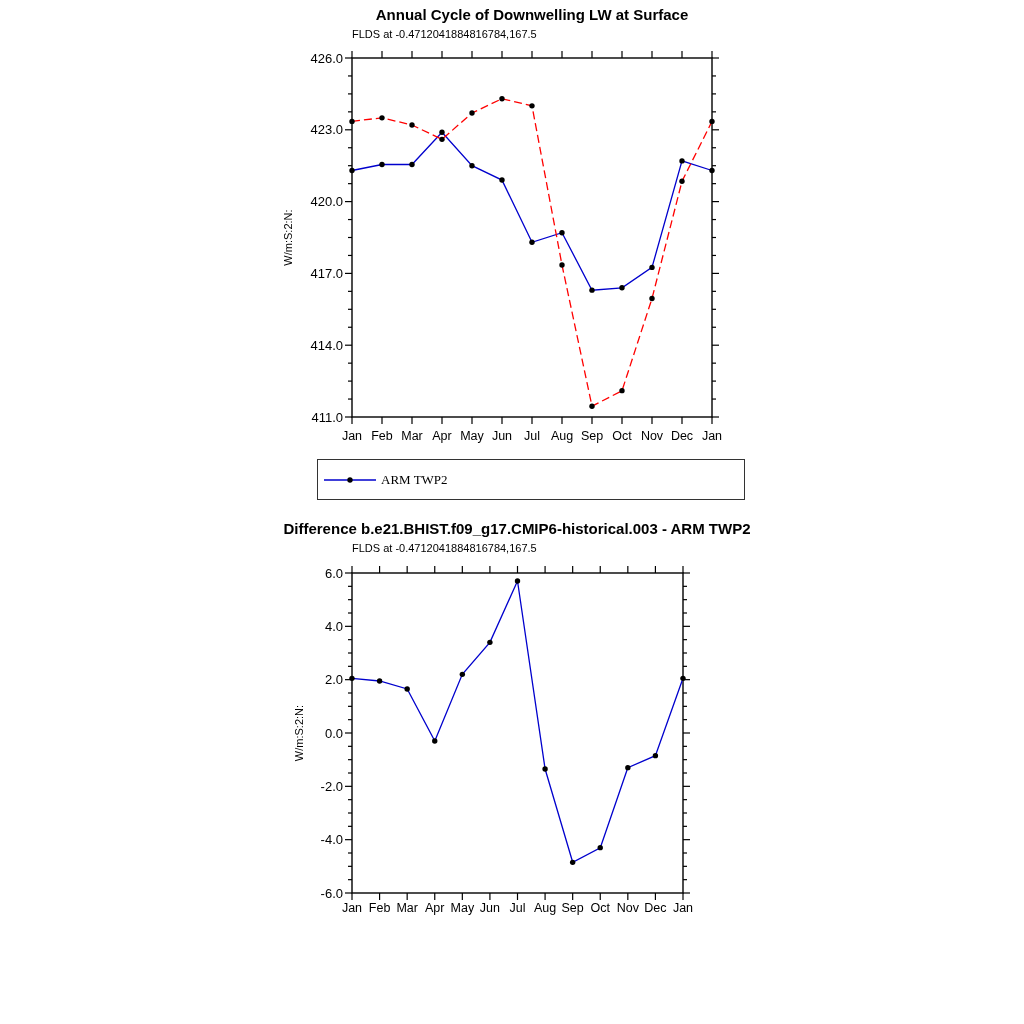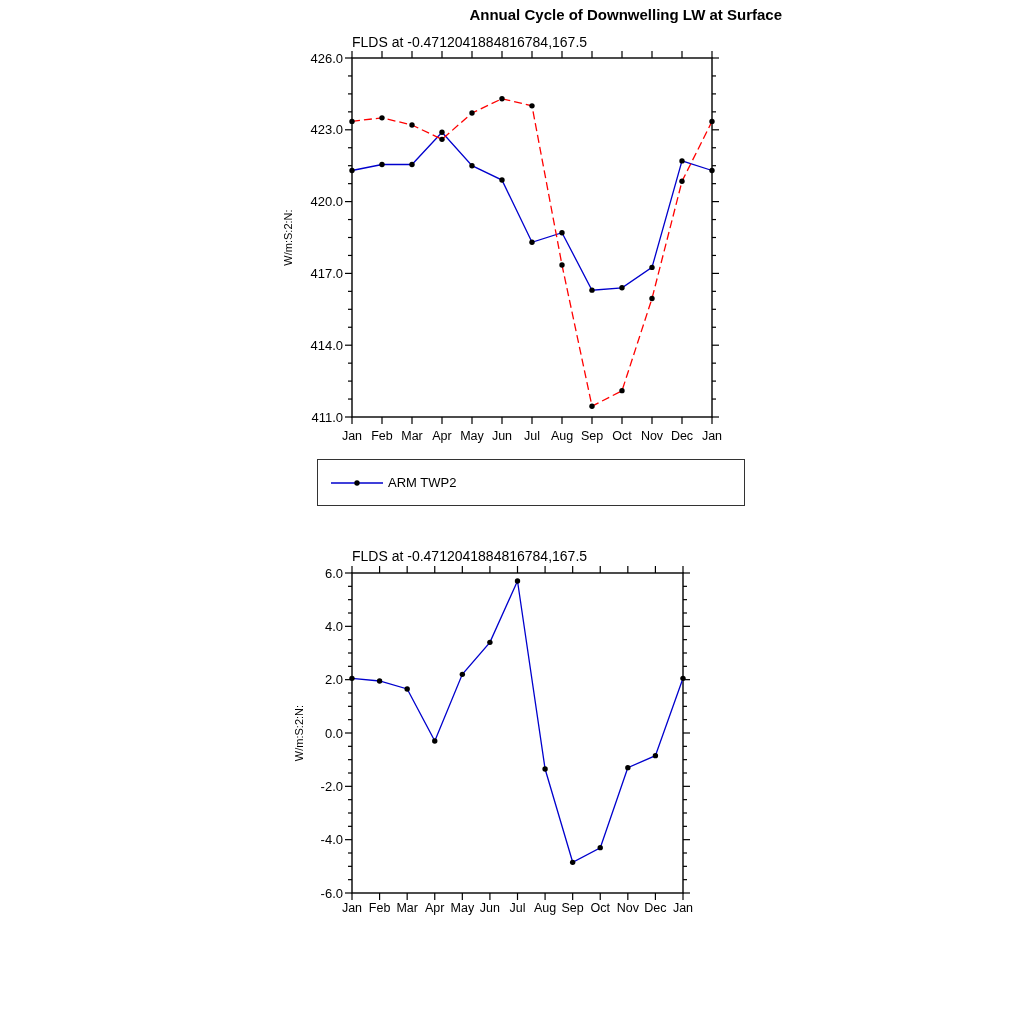--- a/index.html
+++ b/index.html
@@ -11,41 +11,41 @@
     background: #ffffff;
     color: #000000;
     font-family: "Liberation Sans", sans-serif;
     overflow: hidden;
   }
   #chart-canvas { position: absolute; left: 0; top: 0; }
   .chart-title {
     position: absolute;
     font-size: 15px;
     font-weight: bold;
-    text-align: right;
+    text-align: center;
     white-space: nowrap;
   }
   .chart-subtitle {
     position: absolute;
-    font-size: 14px;
+    font-size: 11px;
     white-space: nowrap;
-    margin-top: 6px;
   }
   .legend {
     position: absolute;
     left: 317px;
     top: 459px;
     width: 428px;
-    height: 47px;
+    height: 41px;
     border: 1px solid #333333;
     background: #ffffff;
     display: flex;
     flex-direction: column;
     justify-content: center;
-    padding-left: 12px;
+    padding-left: 5px;
+    font-family: Liberation Serif, serif;
   }
   .legend-row { display: flex; align-items: center; height: 21px; }
   .legend-label { font-size: 13px; margin-left: 4px; white-space: nowrap; }
 </style>
 </head>
 <body>
 
 <div class="page">
 
   <svg id="chart-canvas" width="1024" height="1024" viewBox="0 0 1024 1024">
@@ -304,15 +304,16 @@
   <div class="legend">
     <div class="legend-row">
       <svg class="legend-sample" width="54" height="12">
         <line x1="1" y1="6" x2="53" y2="6" stroke-width="1.3" stroke="#0000cd"></line>
         <circle cx="27" cy="6" r="2.7" fill="#000000"></circle>
       </svg>
       <span class="legend-label">ARM TWP2</span>
     </div>
   </div>
 
+  <div class="chart-title" style="left:267px; top:520px; width:500px;">Difference b.e21.BHIST.f09_g17.CMIP6-historical.003 - ARM TWP2</div>
   <div class="chart-subtitle" style="left:352px; top:542px;">FLDS at -0.4712041884816784,167.5</div>
 
 </div>
 
 </body></html>

